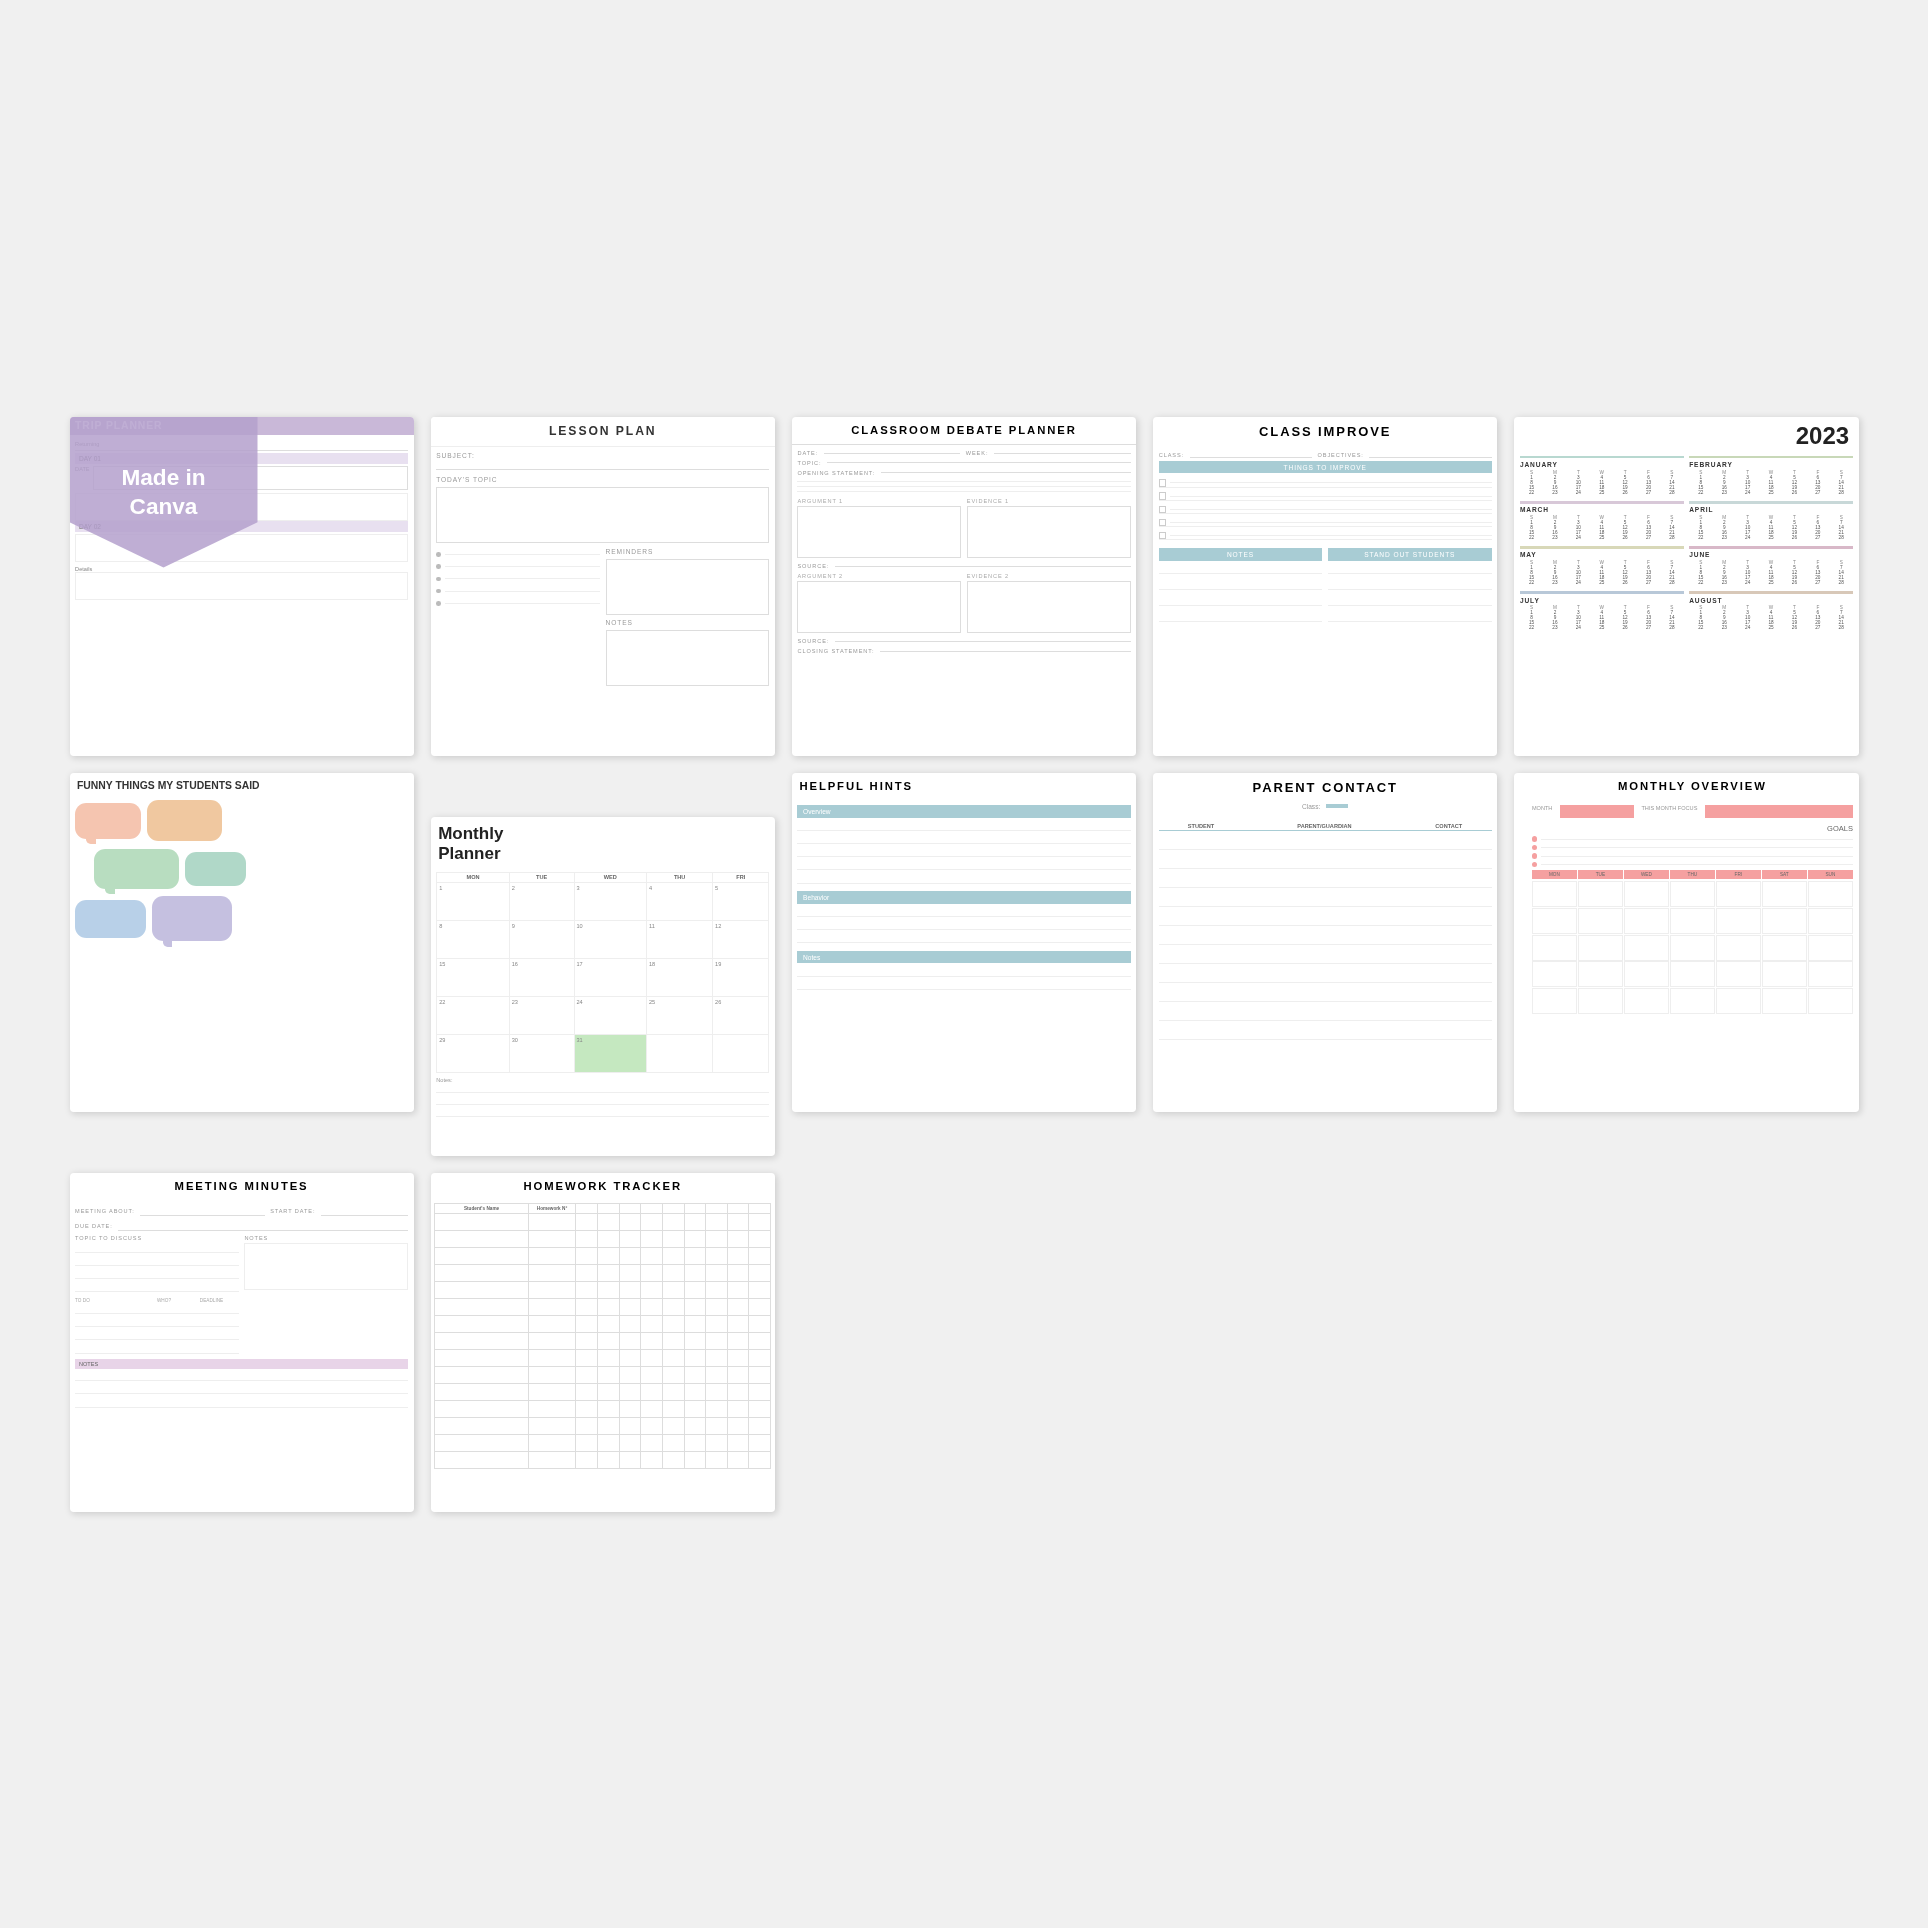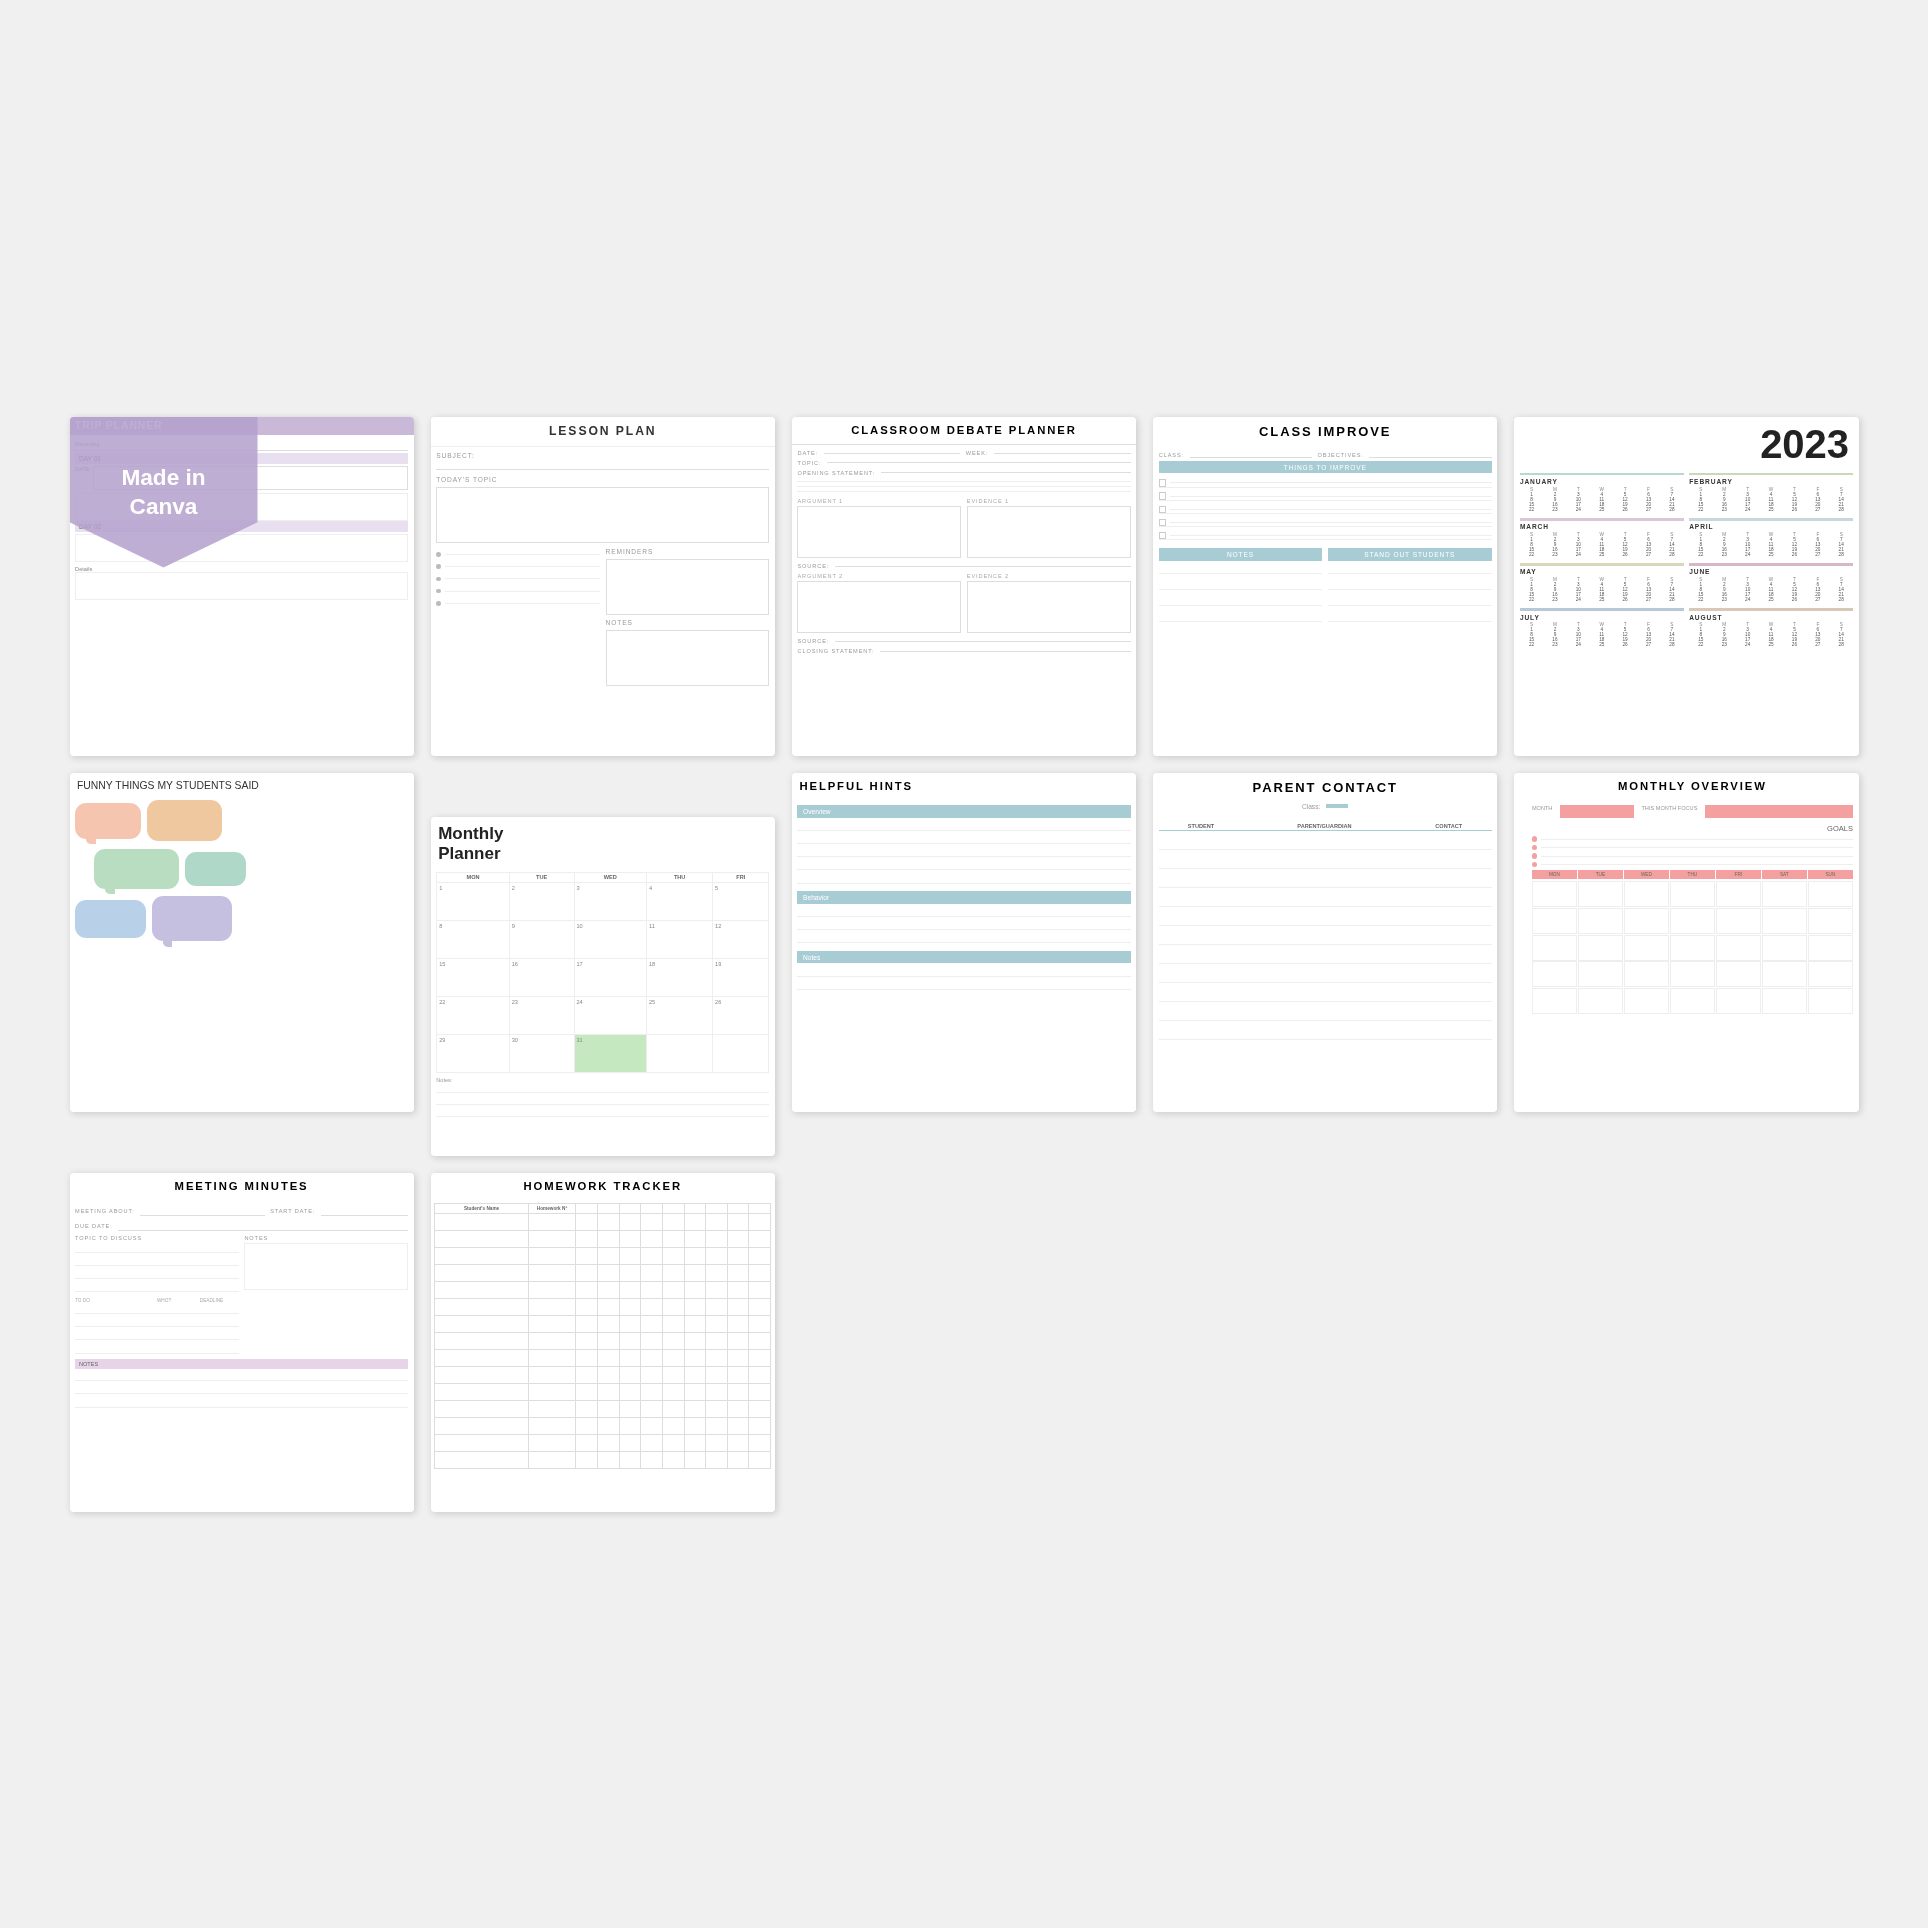--- a/index.html
+++ b/index.html
@@ -143,32 +143,32 @@
     .class-label { font-size: 5.6px; color: #999; text-transform: uppercase; letter-spacing: 0.9px; }
     .class-section-bar { background: #a8ccd4; color: white; font-size: 6.6px; text-align: center; padding: 2.8px; letter-spacing: 0.9px; margin-bottom: 3.8px; }
     .class-notes-bar { background: #a8ccd4; color: white; font-size: 6.6px; text-align: center; padding: 2.8px; letter-spacing: 0.9px; }
     .class-standout-bar { background: #a8ccd4; color: white; font-size: 6.6px; text-align: center; padding: 2.8px; letter-spacing: 0.9px; }
     .class-lines { display: flex; flex-direction: column; gap: 4.7px; padding: 1.9px 0; }
     .class-line-item { border-bottom: 0.9px solid #eee; display: flex; gap: 3.8px; align-items: center; }
     .class-check { width: 7.5px; height: 7.5px; border: 0.9px solid #ccc; }
     .class-two-col { display: grid; grid-template-columns: 1fr 1fr; gap: 5.6px; }
 
     
-    .cal-year { font-size: 40px; font-weight: bold; text-align: right; padding: 5.6px 9.4px 0; color: #222; }
+    .cal-year { font-size: 24px; font-weight: bold; text-align: right; padding: 5.6px 9.4px 0; color: #222; }
     .cal-grid { display: grid; grid-template-columns: 1fr 1fr; gap: 5.6px; padding: 5.6px; }
     .cal-month { }
     .cal-month-name { font-size: 6.6px; font-weight: bold; color: #333; margin-bottom: 1.9px; letter-spacing: 0.9px; text-transform: uppercase; }
     .cal-month-header { display: grid; grid-template-columns: repeat(7, 1fr); }
     .cal-day-label { font-size: 4.7px; color: #888; text-align: center; }
     .cal-days { display: grid; grid-template-columns: repeat(7, 1fr); }
     .cal-day { font-size: 4.7px; text-align: center; color: #555; }
     .cal-month-bar { height: 2.8px; margin-bottom: 2.8px; }
 
     
-    .funny-header { font-size: 10.4px; font-weight: normal; padding: 7.5px 7.5px 3.8px; color: #333; }
+    .funny-header { font-size: 10.4px; font-weight: bold; padding: 7.5px 7.5px 3.8px; color: #333; }
     .funny-body { padding: 5.6px; display: flex; flex-direction: column; gap: 7.5px; }
     .speech-bubble-row { display: flex; gap: 5.6px; align-items: center; }
     .speech-bubble {
       border-radius: 11.3px;
       width: 66px; height: 36px;
       position: relative;
     }
     .speech-bubble::after {
       content: '';
       position: absolute;

